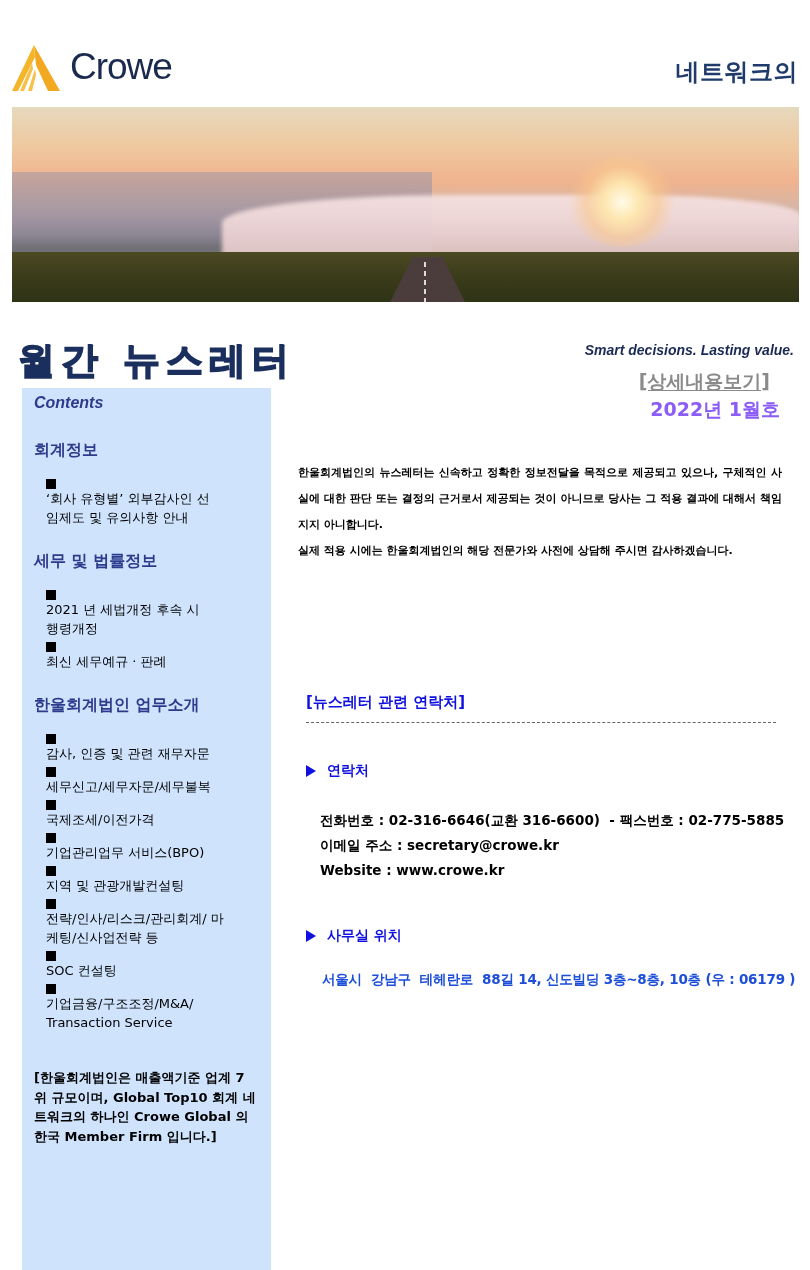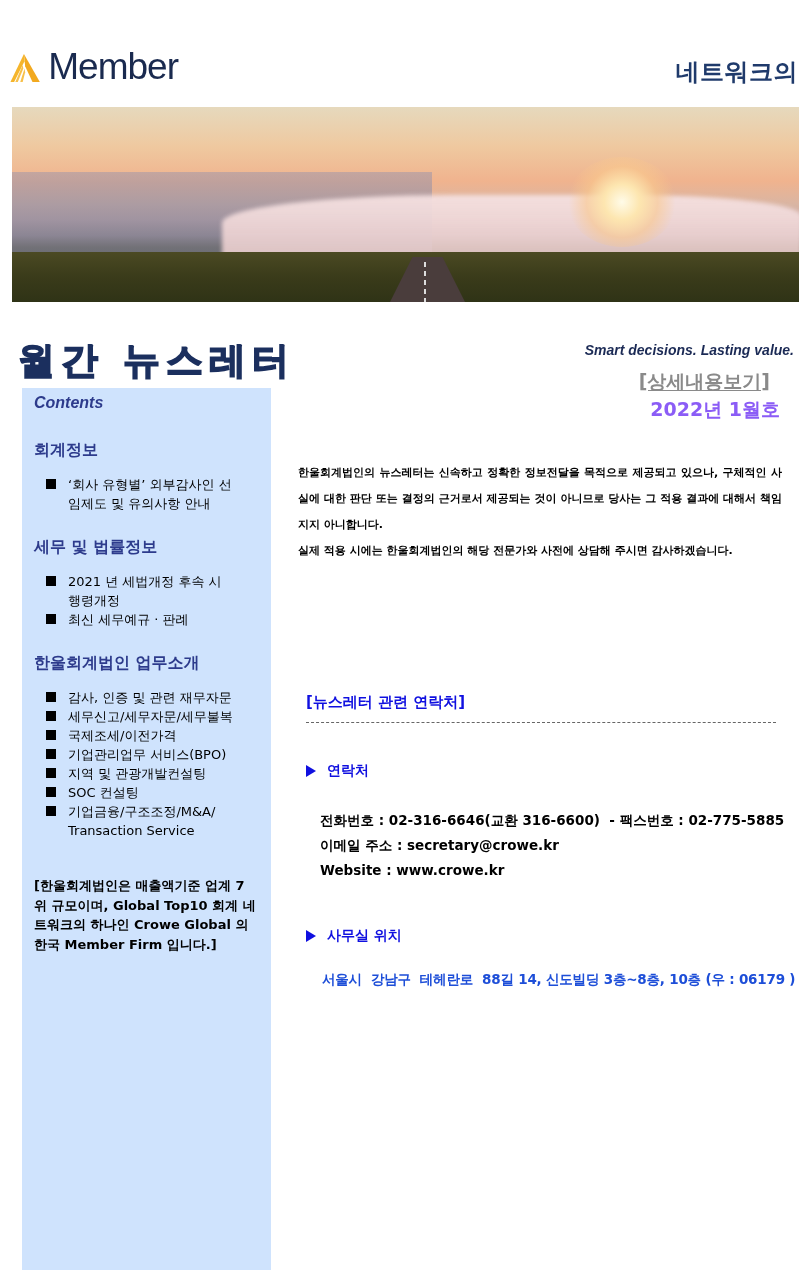--- a/index.html
+++ b/index.html
@@ -30,21 +30,21 @@
   .page-title { position: absolute; left: 18px; top: 336px; font-size: 37px; font-weight: 900; color: #1b2f5e; letter-spacing: 6px; -webkit-text-stroke: 1.5px #1b2f5e; }
 
   .slogan { position: absolute; right: 16px; top: 342px; font-family: "Liberation Sans", sans-serif; font-size: 14px; font-weight: bold; font-style: italic; color: #1b2a55; }
   .detail-link { position: absolute; right: 40px; top: 369px; font-size: 19px; font-weight: bold; color: #8a8a8a; text-decoration: underline; text-underline-offset: 2px; }
   .issue { position: absolute; right: 30px; top: 397px; font-size: 19px; font-weight: bold; color: #8b5cf6; }
 
   .sidebar { position: absolute; left: 22px; top: 388px; width: 249px; height: 1068px; background: #cfe3fd; padding: 6px 12px 0 12px; }
   .contents-label { font-family: "Liberation Sans", sans-serif; font-size: 16px; font-weight: bold; font-style: italic; color: #2d3b8c; margin-top: 0; margin-bottom: 28px; }
   .sec-head { font-size: 16px; font-weight: bold; color: #2d3b8c; margin-bottom: 14px; }
   .sec-list { list-style: none; padding-left: 12px; margin-bottom: 24px; }
-  .sec-list li { display: flex; font-size: 13px; line-height: 19px; color: #000; }
+  .sec-list li { display: flex; font-size: 13px; line-height: 19px; color: #000; flex-direction: column; }
   .sec-list .bullet { width: 10px; height: 10px; background: #000; margin-top: 4px; margin-right: 12px; flex-shrink: 0; }
   .sidebar-note { font-size: 13px; font-weight: bold; color: #000; line-height: 19.5px; margin-top: 36px; padding-right: 2px; }
 
   .disclaimer { position: absolute; left: 298px; top: 460px; width: 484px; font-size: 11px; font-weight: bold; line-height: 26px; text-align: justify; color: #000; }
 
   .contact-title { position: absolute; left: 306px; top: 693px; font-size: 15px; font-weight: bold; color: #1010e0; }
   .divider { position: absolute; left: 306px; top: 722px; width: 470px; height: 1px; border-top: 1px dashed #666; }
 
   .sub-head { position: absolute; left: 306px; font-size: 14px; font-weight: bold; color: #1010e0; display: flex; align-items: center; }
   .sub-head .tri { width: 0; height: 0; border-left: 10px solid #1010e0; border-top: 6px solid transparent; border-bottom: 6px solid transparent; margin-right: 11px; }
@@ -55,21 +55,21 @@
 </head>
 <body>
 
 <div class="logo">
   <svg viewBox="0 0 56 50">
     <polygon points="26,2 52,48 40,48 28,22" fill="#f2a91f"></polygon>
     <polygon points="26,2 4,48 10,48 27,14" fill="#f5b52b"></polygon>
     <polygon points="24,20 12,48 16,48 25,26" fill="#f7c04a"></polygon>
     <polygon points="27,26 20,48 24,48 28,32" fill="#f7c04a"></polygon>
   </svg>
-  <span class="logo-text">Member</span>
+  <span class="logo-text">Crowe</span>
 </div>
 <div class="firm-name">네트워크의</div>
 
 <div class="banner">
   <div class="sea"></div>
   <div class="clouds"></div>
   <div class="sun"></div>
   <div class="land"></div>
   <div class="road"></div>
   <div class="road-line"></div>
@@ -120,20 +120,24 @@
     <li>
         <span class="bullet"></span>
         <span>기업관리업무 서비스(BPO)</span>
       </li>
     <li>
         <span class="bullet"></span>
         <span>지역 및 관광개발컨설팅</span>
       </li>
     <li>
         <span class="bullet"></span>
+        <span style="width:190px">전략/인사/리스크/관리회계/ 마케팅/신사업전략 등</span>
+      </li>
+    <li>
+        <span class="bullet"></span>
         <span>SOC 컨설팅</span>
       </li>
     <li>
         <span class="bullet"></span>
         <span style="width:180px">기업금융/구조조정/M&amp;A/ Transaction Service</span>
       </li>
   </ul>
 
   <div class="sidebar-note">[한울회계법인은 매출액기준 업계 7위 규모이며, Global Top10 회계 네트워크의 하나인 Crowe Global 의 한국 Member Firm 입니다.]</div>
 </div>

